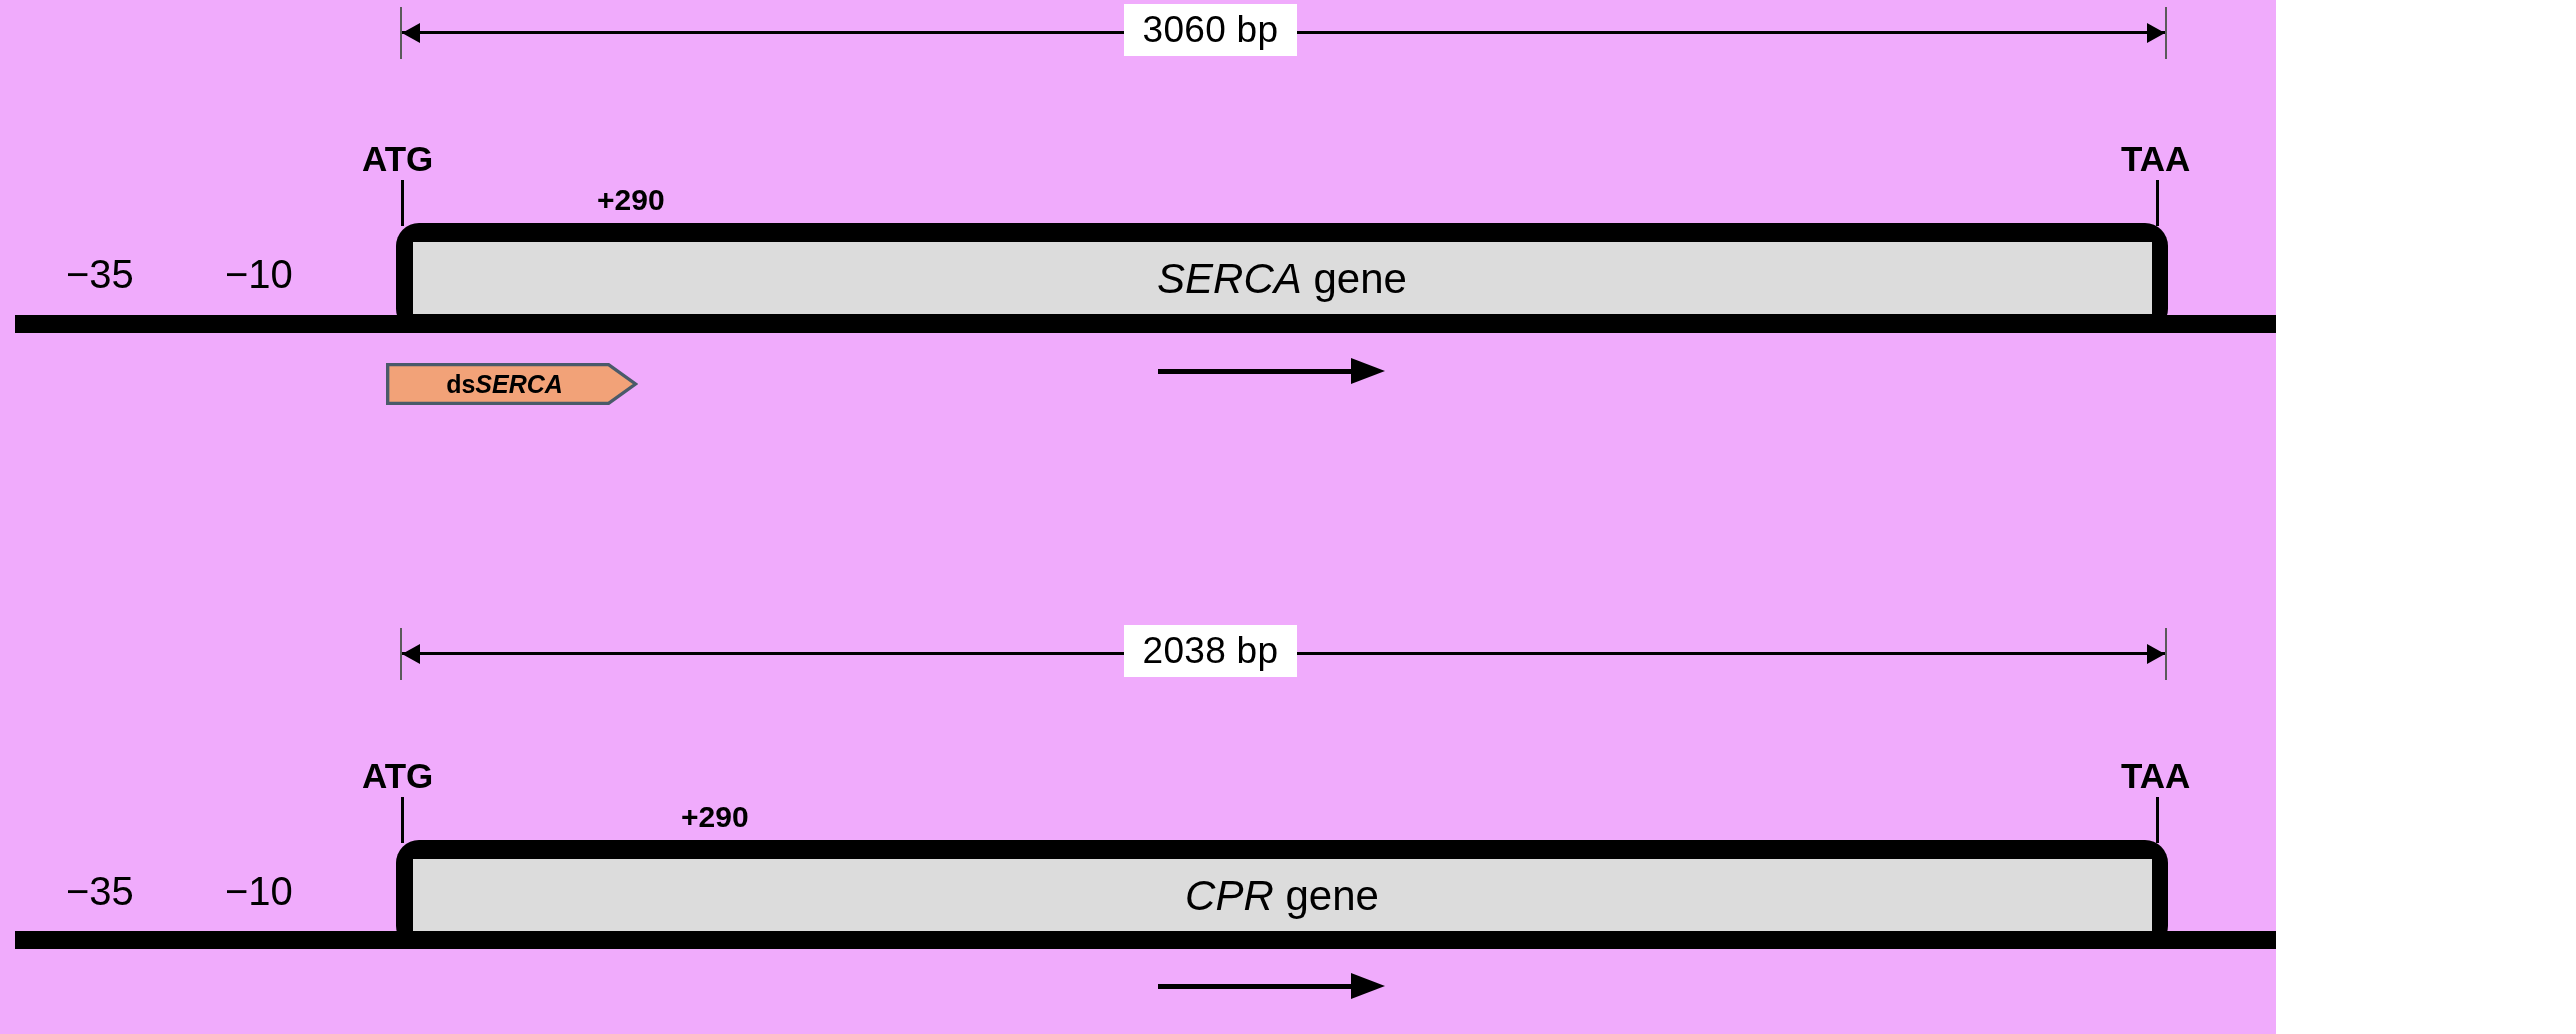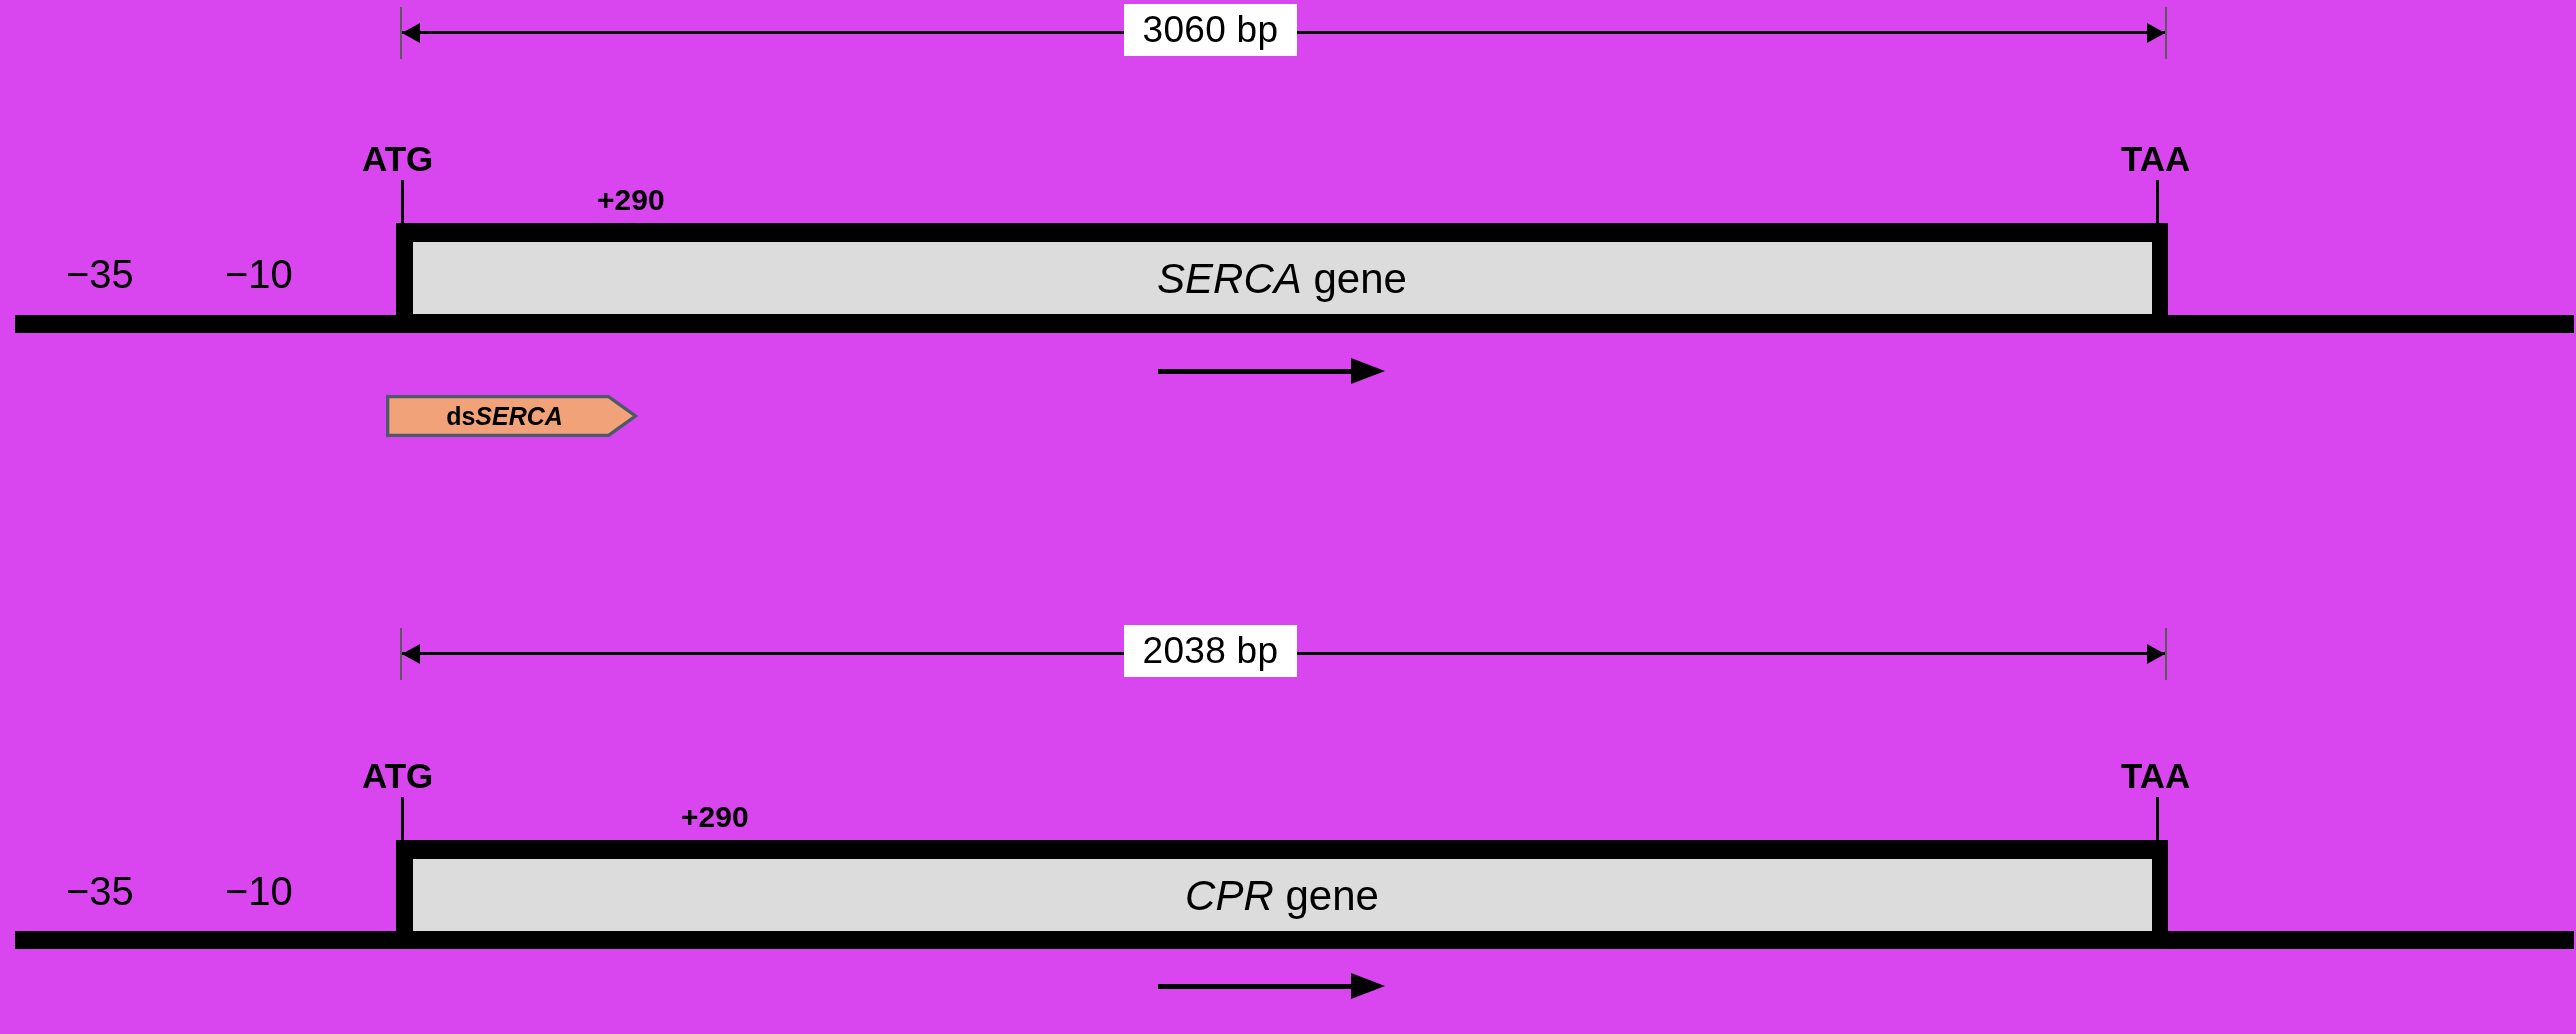--- a/index.html
+++ b/index.html
@@ -6,23 +6,23 @@
     margin: 0;
     padding: 0;
     background: #ffffff;
   }
   body {
     font-family: "Liberation Sans", sans-serif;
     -webkit-font-smoothing: antialiased;
   }
   #canvas {
     position: relative;
-    width: 2576px;
+    width: 2276px;
     height: 1035px;
-    background: #d946ef;
+    background: #f0abfc;
     overflow: hidden;
   }
 
   
   .abs { position: absolute; }
 
   
   .dim-row { position: absolute; height: 67px; }
   .dim-tick {
     position: absolute;
@@ -63,20 +63,21 @@
     position: absolute;
     height: 17.6px;
     background: #000000;
   }
 
   
   .gene-box {
     position: absolute;
     background: #000000;      
     box-sizing: border-box;
+    border-radius: 23px;
   }
   .gene-fill {
     position: absolute;
     background: #dcdcdc;
     box-sizing: border-box;
   }
   .gene-label {
     position: absolute;
     width: 100%;
     text-align: center;
@@ -118,21 +119,20 @@
     white-space: nowrap;
   }
 
   
   .ds-tag {
     position: absolute;
     height: 44px;
     display: flex;
     align-items: center;
     justify-content: center;
-    margin-top: 32px;
   }
   .ds-tag svg { position: absolute; left: 0; top: 0; }
   .ds-tag .ds-text {
     position: relative;
     font-size: 25px;
     font-weight: bold;
     color: #000;
     white-space: nowrap;
     z-index: 2;
     margin-right: 15px;

